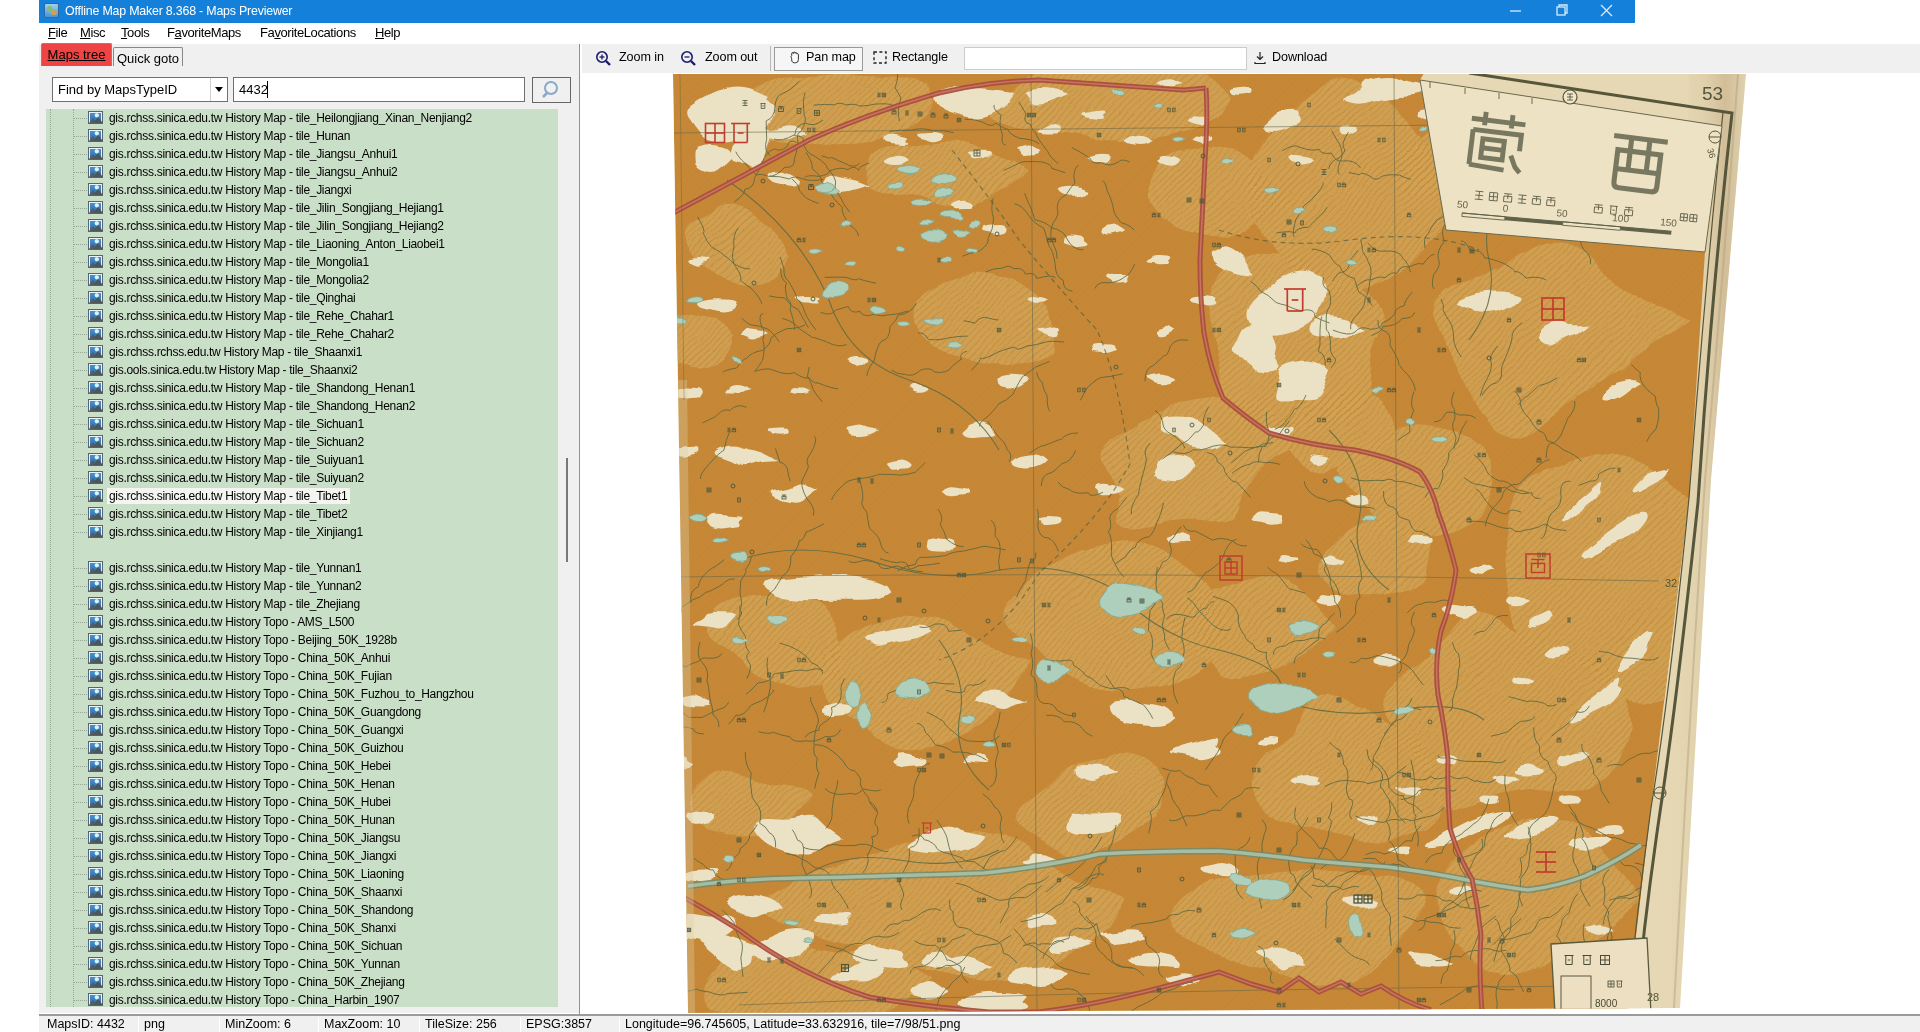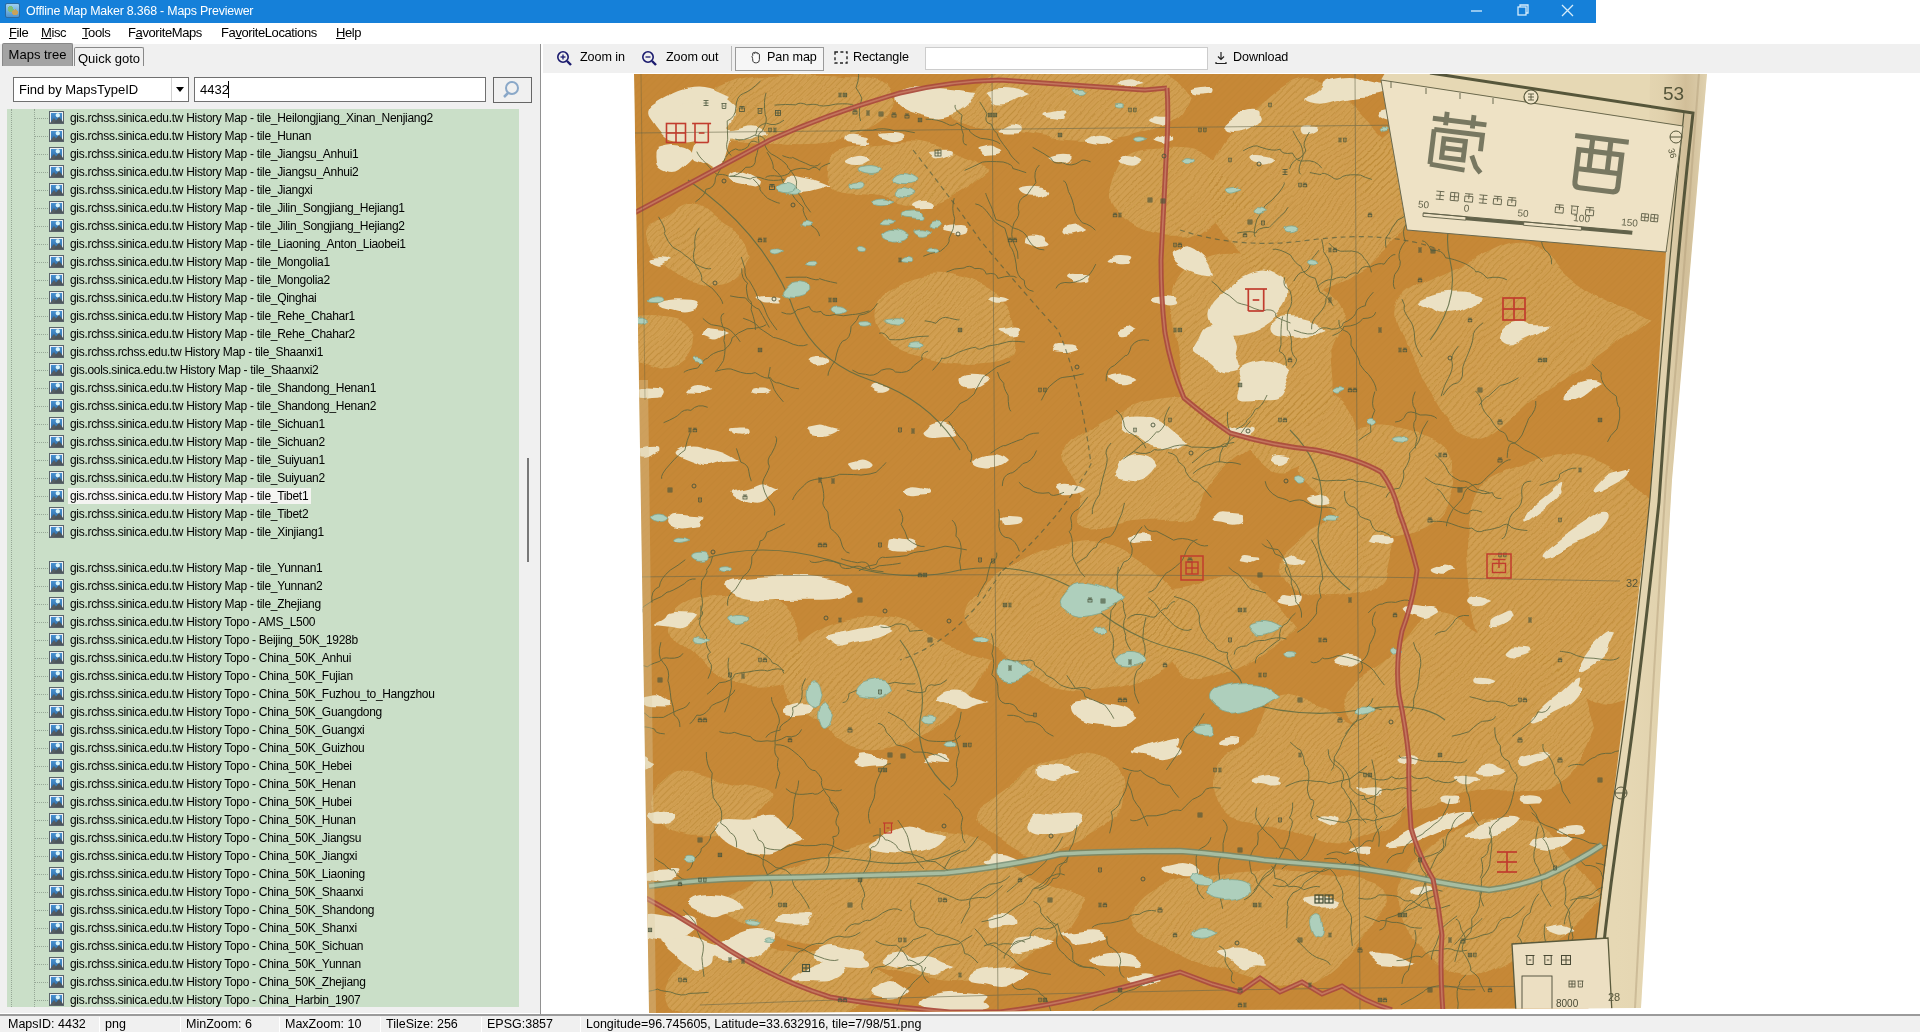--- a/index.html
+++ b/index.html
@@ -1,27 +1,27 @@
 <!DOCTYPE html>
 <html><head><meta charset="utf-8"><style>
 * { margin:0; padding:0; box-sizing:border-box; }
 html,body { width:1920px; height:1032px; overflow:hidden; font-family:"Liberation Sans",sans-serif; }
-#win { position:relative; width:1596px; height:1032px; background:#fff; }
+#win { position:relative; width:1596px; height:1032px; background:#fff;margin-left:39px; }
 #title { position:absolute; left:0; top:0; width:100%; height:23px; background:#1580d9; }
 #title .txt { position:absolute; left:26px; top:4px; color:#fff; font-size:12.4px; letter-spacing:-0.2px; }
 #appicon { position:absolute; left:5px; top:3px; width:15px; height:15px; border-radius:2px;
   background: radial-gradient(circle at 35% 40%, #7ec07a 0 3px, transparent 3px),
               radial-gradient(circle at 70% 65%, #c9a25a 0 3px, transparent 3px),
               linear-gradient(#9fd0ef,#4f93cf); border:1px solid #2b6aa0; }
 #wbtn { position:absolute; right:14px; top:0; }
 #menu { position:absolute; left:0; top:23px; width:100%; height:21px; background:#fff; font-size:13px; letter-spacing:-0.4px; color:#000; }
 #menu span { position:absolute; top:2px; }
 #lpanel { position:absolute; left:0; top:44px; width:540px; height:969px; background:#f0f0f0; }
 .tab { position:absolute; border:1px solid #888; border-bottom:none; border-radius:2px 2px 0 0; background:#f0f0f0; font-size:13px; padding:3px 0 0 0; text-align:center; white-space:nowrap; }
-#tab1 { left:2px; top:-1px; width:71px; height:23px; z-index:2; background:#a3a3a3; }
+#tab1 { left:2px; top:-1px; width:71px; height:23px; z-index:2; background:#ef4444;text-decoration:underline; }
 #tab2 { left:74px; top:3px; width:70px; height:19px; background:#f0f0f0; }
 #combo { position:absolute; left:13px; top:33px; width:176px; height:25px; border:1px solid #707070; background:#fff; font-size:13px; }
 #combo .t { position:absolute; left:5px; top:4px; }
 #combo .dd { position:absolute; right:0; top:0; width:17px; height:23px; background:#fff; border-left:1px solid #d0d0d0; }
 #combo .dd:after { content:""; position:absolute; left:4px; top:9px; border:4px solid transparent; border-top:5px solid #000; }
 #finput { position:absolute; left:194px; top:33px; width:292px; height:25px; border:1px solid #707070; background:#fff; font-size:13px; }
 #finput .t { position:absolute; left:5px; top:4px; }
 #finput .caret { position:absolute; left:33px; top:3px; width:1px; height:17px; background:#000; }
 #sbtn { position:absolute; left:493px; top:33px; width:39px; height:26px; border:1px solid #666; background:#f0f0f0; }
 #list { position:absolute; left:7px; top:65px; width:512px; height:898px; background:#cadfc8; overflow:hidden; }

